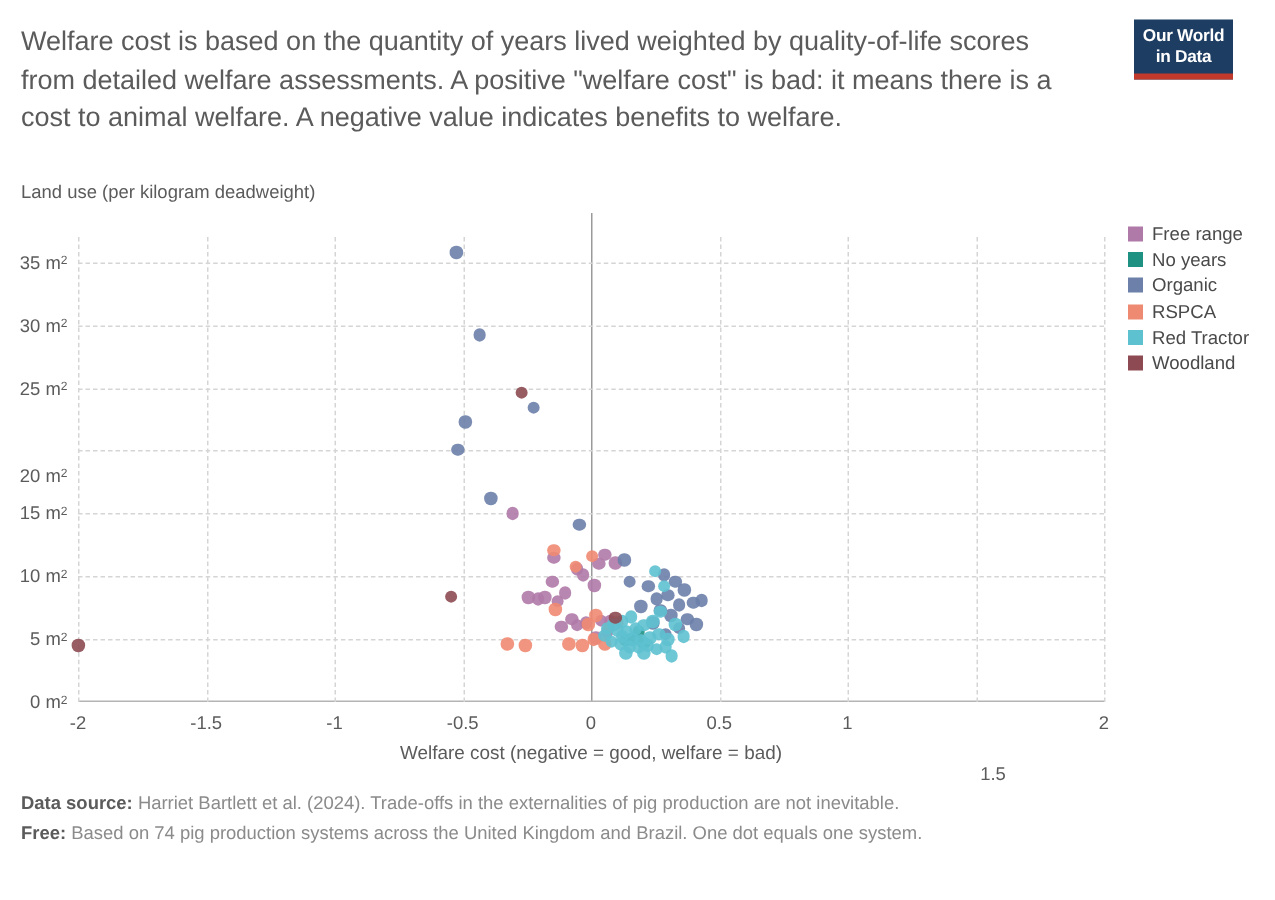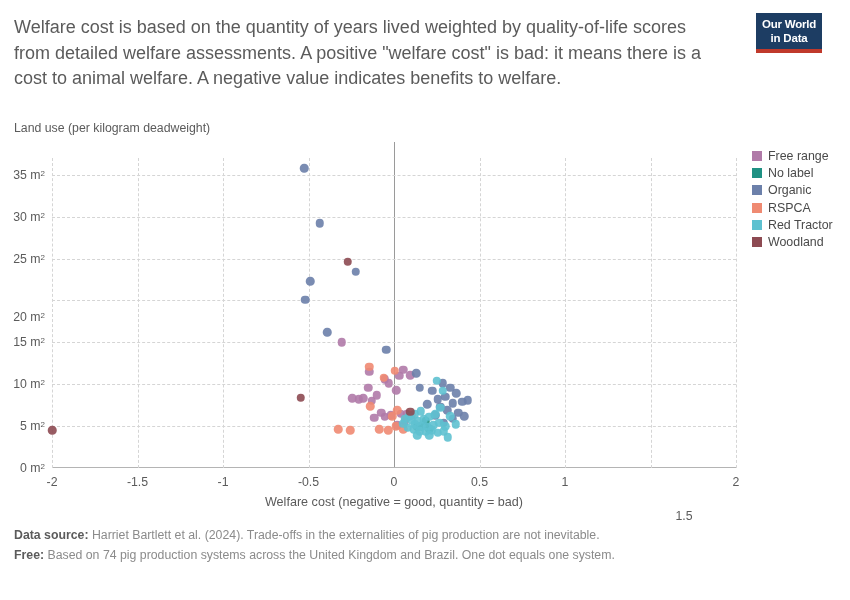--- a/index.html
+++ b/index.html
@@ -233,21 +233,21 @@
       <div class="gridline-v" style="left: 171px;"></div>
       <div class="tick-x" style="left: 171px;">-1</div>
       <div class="gridline-v" style="left: 256.5px;"></div>
       <div class="tick-x" style="left: 256.5px;">-0.5</div>
       <div class="tick-x" style="left: 342px;">0</div>
       <div class="gridline-v" style="left: 427.5px;"></div>
       <div class="tick-x" style="left: 427.5px;">0.5</div>
       <div class="gridline-v" style="left: 513px;"></div>
       <div class="tick-x" style="left: 513px;">1</div>
       <div class="gridline-v" style="left: 598.5px;"></div>
-      <div class="tick-x" style="left: 632px; margin-top: 41px;">1.5</div>
+      <div class="tick-x" style="left: 610px; margin-top: 41px;">1.5</div>
       <div class="gridline-v" style="left: 684px;"></div>
       <div class="tick-x" style="left: 684px;">2</div>
       <div class="dot" title="Free range" style="left: 289.845px; top: 184.324px; background: rgb(176, 122, 168);"></div>
       <div class="dot" title="Free range" style="left: 317.205px; top: 213.649px; background: rgb(176, 122, 168);"></div>
       <div class="dot" title="Free range" style="left: 316.35px; top: 229.568px; background: rgb(176, 122, 168);"></div>
       <div class="dot" title="Free range" style="left: 311.22px; top: 240.459px; background: rgb(176, 122, 168);"></div>
       <div class="dot" title="Free range" style="left: 306.945px; top: 241.297px; background: rgb(176, 122, 168);"></div>
       <div class="dot" title="Free range" style="left: 300.105px; top: 240.459px; background: rgb(176, 122, 168);"></div>
       <div class="dot" title="Free range" style="left: 319.77px; top: 242.973px; background: rgb(176, 122, 168);"></div>
       <div class="dot" title="Free range" style="left: 324.9px; top: 237.108px; background: rgb(176, 122, 168);"></div>
@@ -340,30 +340,30 @@
       <div class="dot" title="Red Tractor" style="left: 403.56px; top: 266.432px; background: rgb(94, 193, 208);"></div>
       <div class="dot" title="Red Tractor" style="left: 351.405px; top: 265.595px; background: rgb(94, 193, 208);"></div>
       <div class="dot" title="Red Tractor" style="left: 388.17px; top: 249.676px; background: rgb(94, 193, 208);"></div>
       <div class="dot" title="Woodland" style="left: 0px; top: 272.297px; background: rgb(141, 74, 82);"></div>
       <div class="dot" title="Woodland" style="left: 248.805px; top: 239.622px; background: rgb(141, 74, 82);"></div>
       <div class="dot" title="Woodland" style="left: 295.83px; top: 103.892px; background: rgb(141, 74, 82);"></div>
       <div class="dot" title="Woodland" style="left: 358.245px; top: 253.865px; background: rgb(141, 74, 82);"></div>
     </div>
 </div>
 
-<div id="x-axis-title">Welfare cost (negative = good, quantity = bad)</div>
+<div id="x-axis-title">Welfare cost (negative = good, welfare = bad)</div>
 
 <div id="legend">
     <div class="legend-row">
       <span class="legend-swatch" style="background: rgb(176, 122, 168);"></span>
       <span class="legend-label">Free range</span>
     </div>
     <div class="legend-row">
       <span class="legend-swatch" style="background: rgb(31, 145, 131);"></span>
-      <span class="legend-label">No label</span>
+      <span class="legend-label">No years</span>
     </div>
     <div class="legend-row">
       <span class="legend-swatch" style="background: rgb(108, 128, 170);"></span>
       <span class="legend-label">Organic</span>
     </div>
     <div class="legend-row">
       <span class="legend-swatch" style="background: rgb(239, 138, 114);"></span>
       <span class="legend-label">RSPCA</span>
     </div>
     <div class="legend-row">

